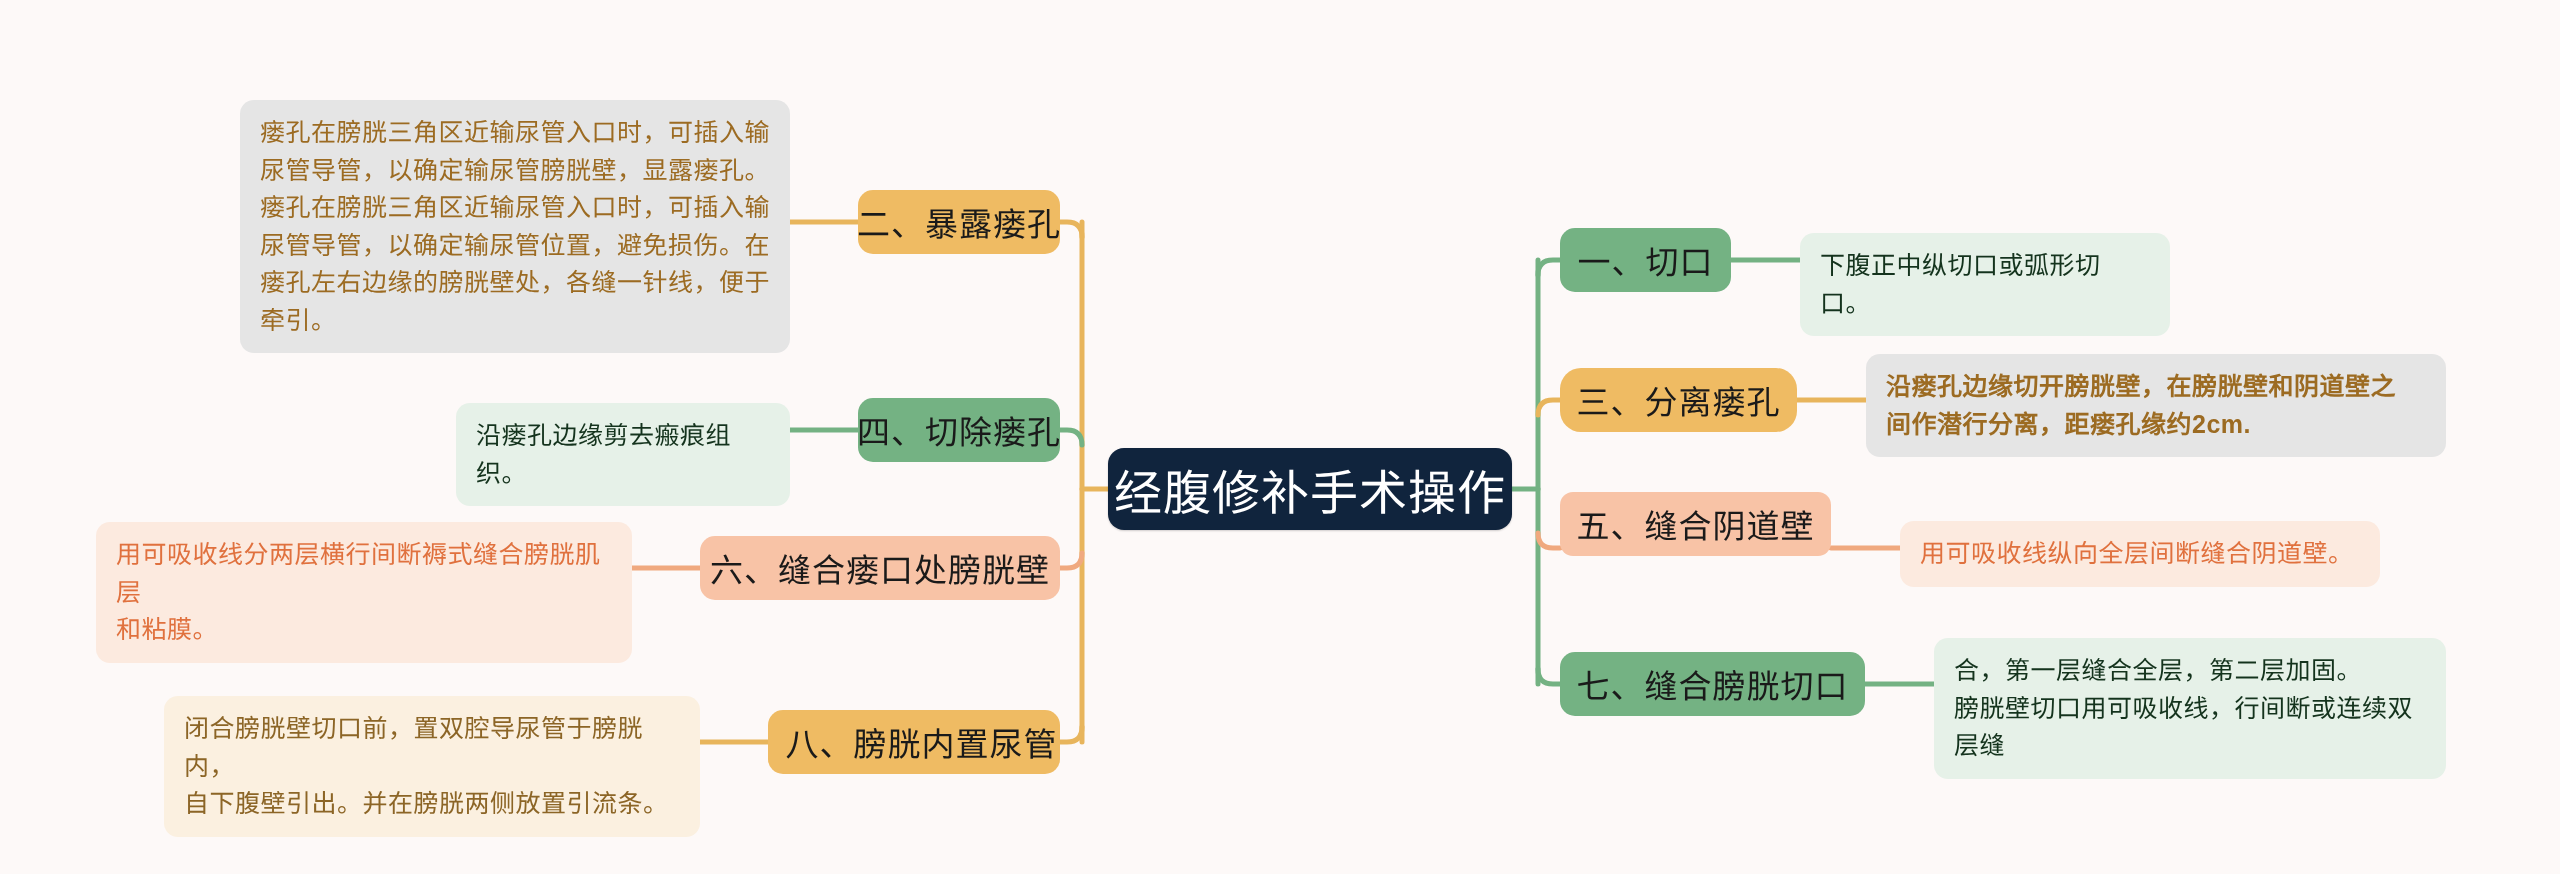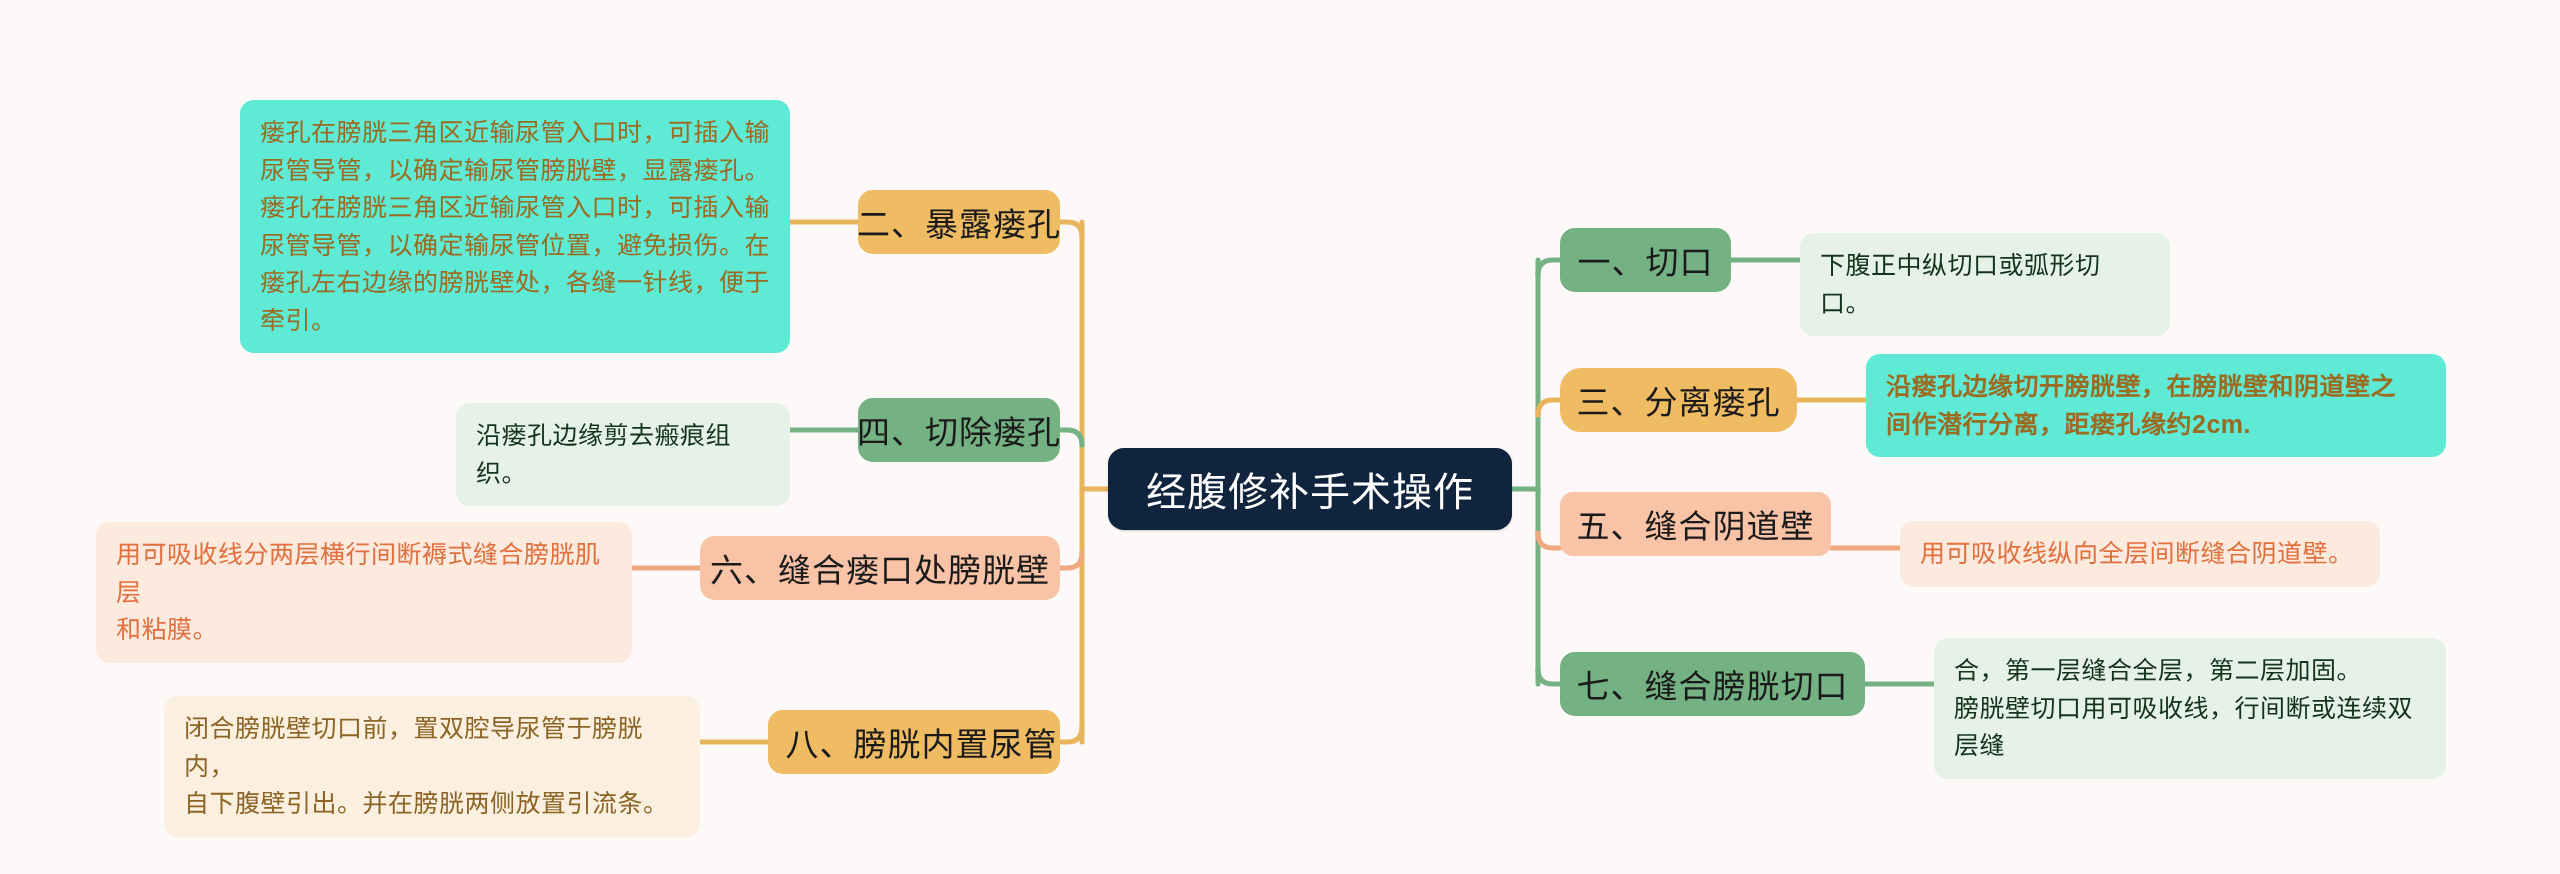--- a/index.html
+++ b/index.html
@@ -39,21 +39,21 @@
     align-items: center;
     border-radius: 14px;
     white-space: nowrap;
   }
 
   
   .root {
     background: #10243D;
     color: #FFFFFF;
     border-radius: 16px;
-    font-size: 40px;
+    font-size: 48px;
     letter-spacing: 1px;
     justify-content: center;
     padding: 9px 30px;
     box-shadow: 0 1px 2px rgba(0,0,0,0.18);
   }
 
   
   .branch {
     justify-content: center;
     padding: 0 26px;
@@ -69,21 +69,21 @@
   
   .leaf {
     display: block;
     border-radius: 14px;
     padding: 14px 20px;
     font-size: 25px;
     line-height: 1.5;
     white-space: normal;
     letter-spacing: 0.5px;
   }
-  .leaf.cream       { background: #5eead4; color: #9C6B22; }
+  .leaf.cream       { background: #e5e5e5; color: #9C6B22; }
   .leaf.mint        { background: #E6F1E8; color: #14331D; }
   .leaf.peach       { background: #FCEADF; color: #E0713E; }
   .leaf.sand        { background: #FBF0E0; color: #8C6526; }
 
   .leaf-line { display: block; }
 </style>
 </head>
 <body>
 
 <div id="canvas">

